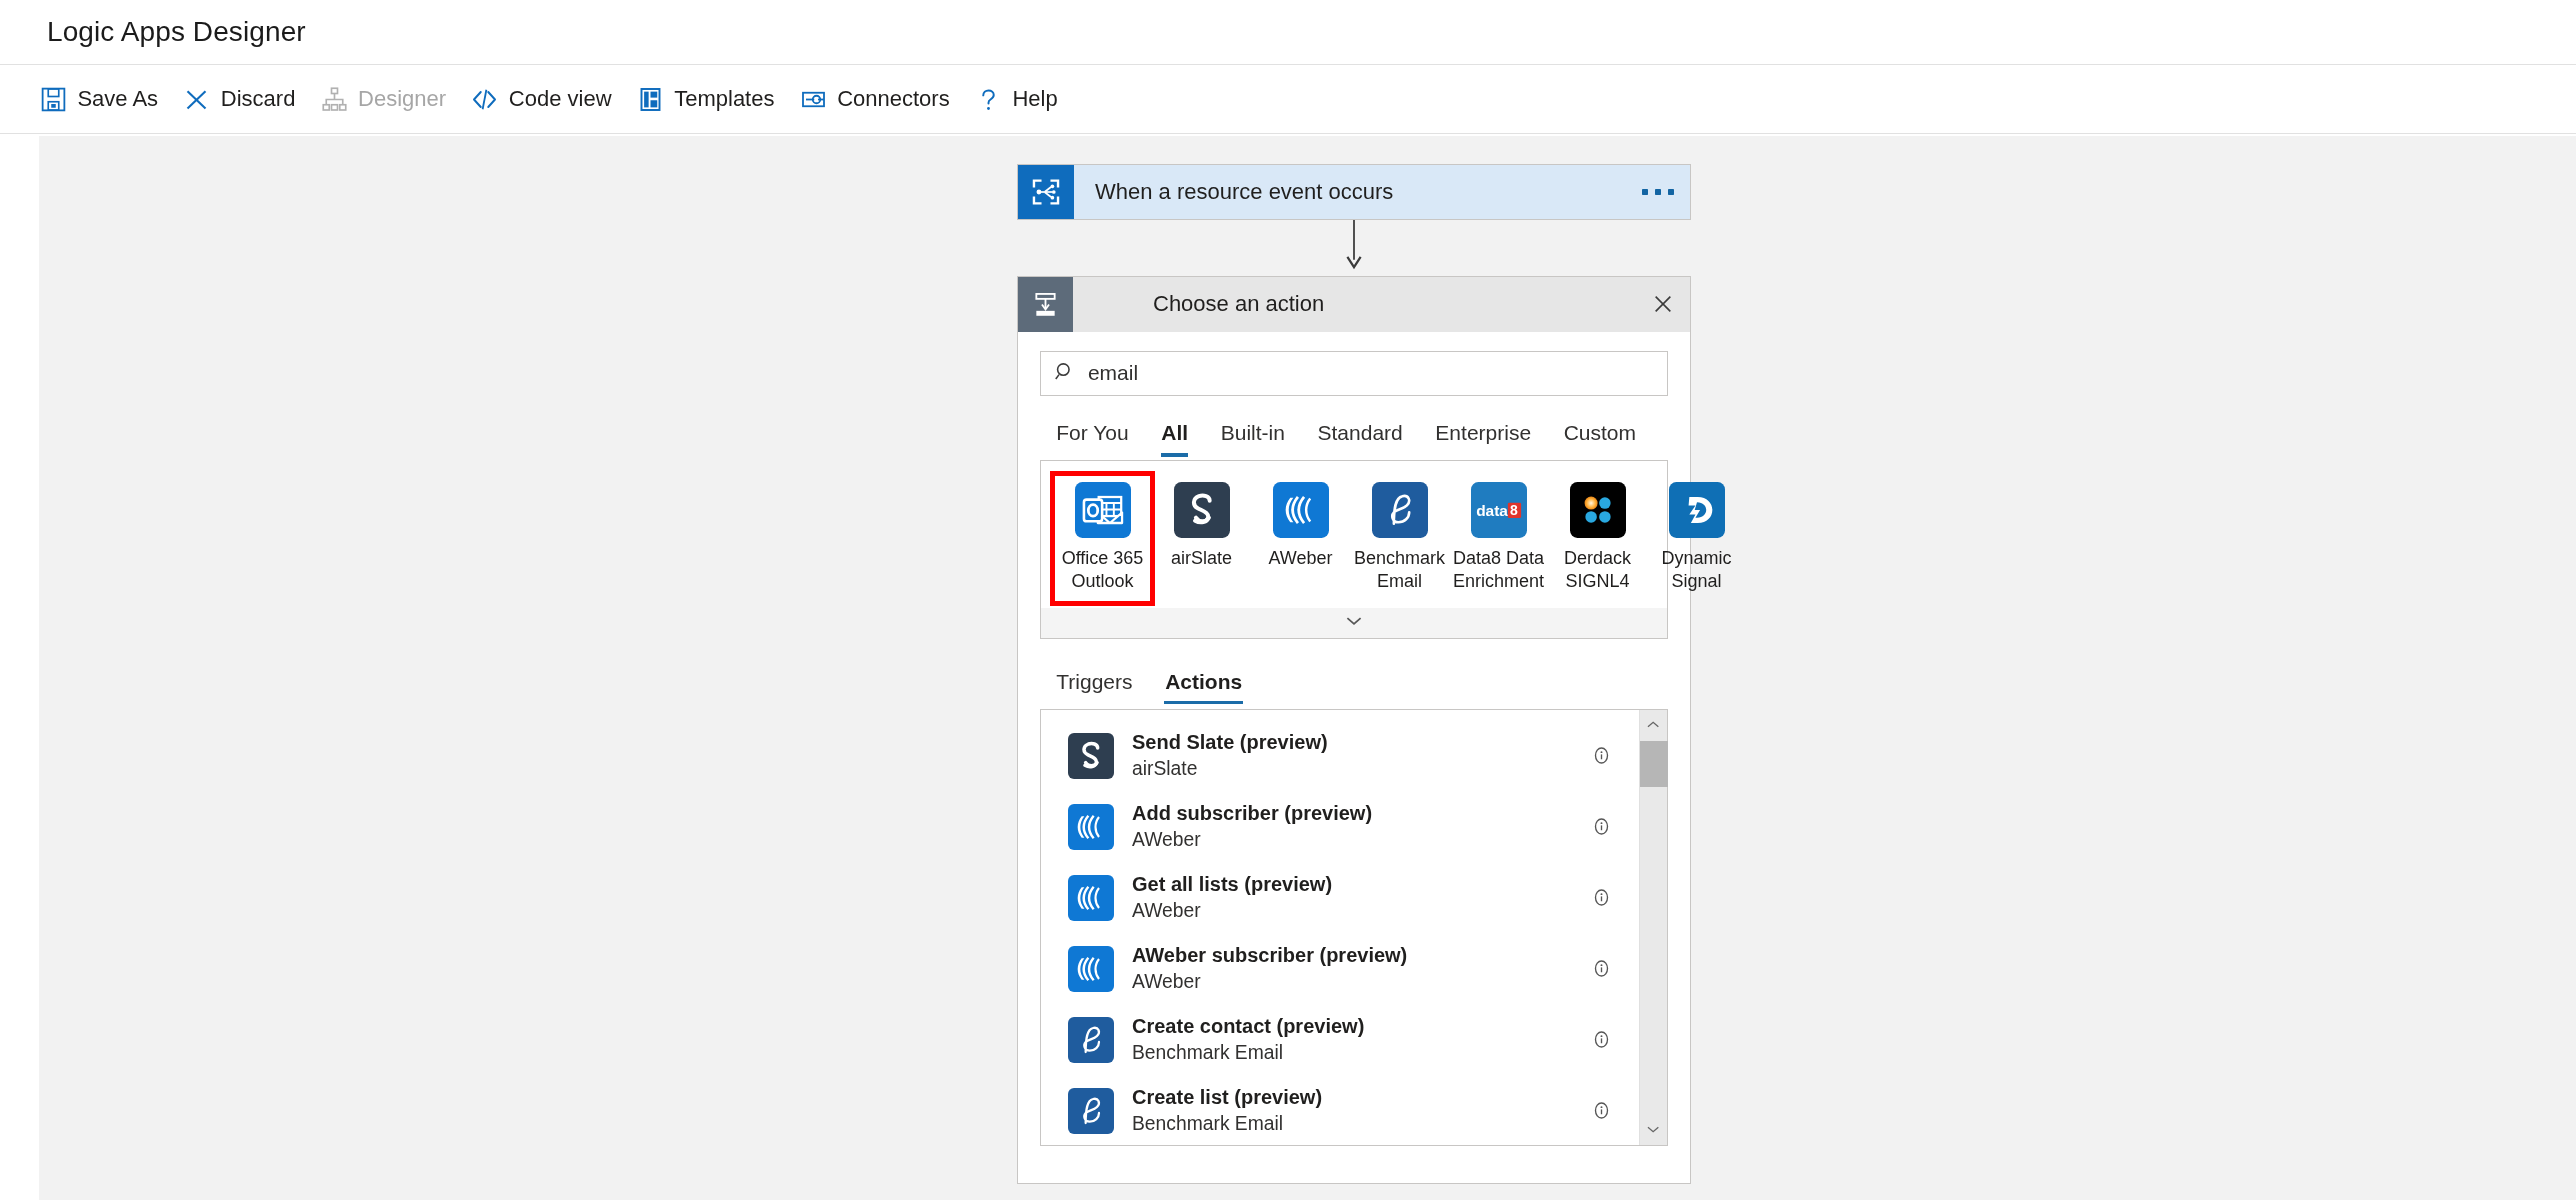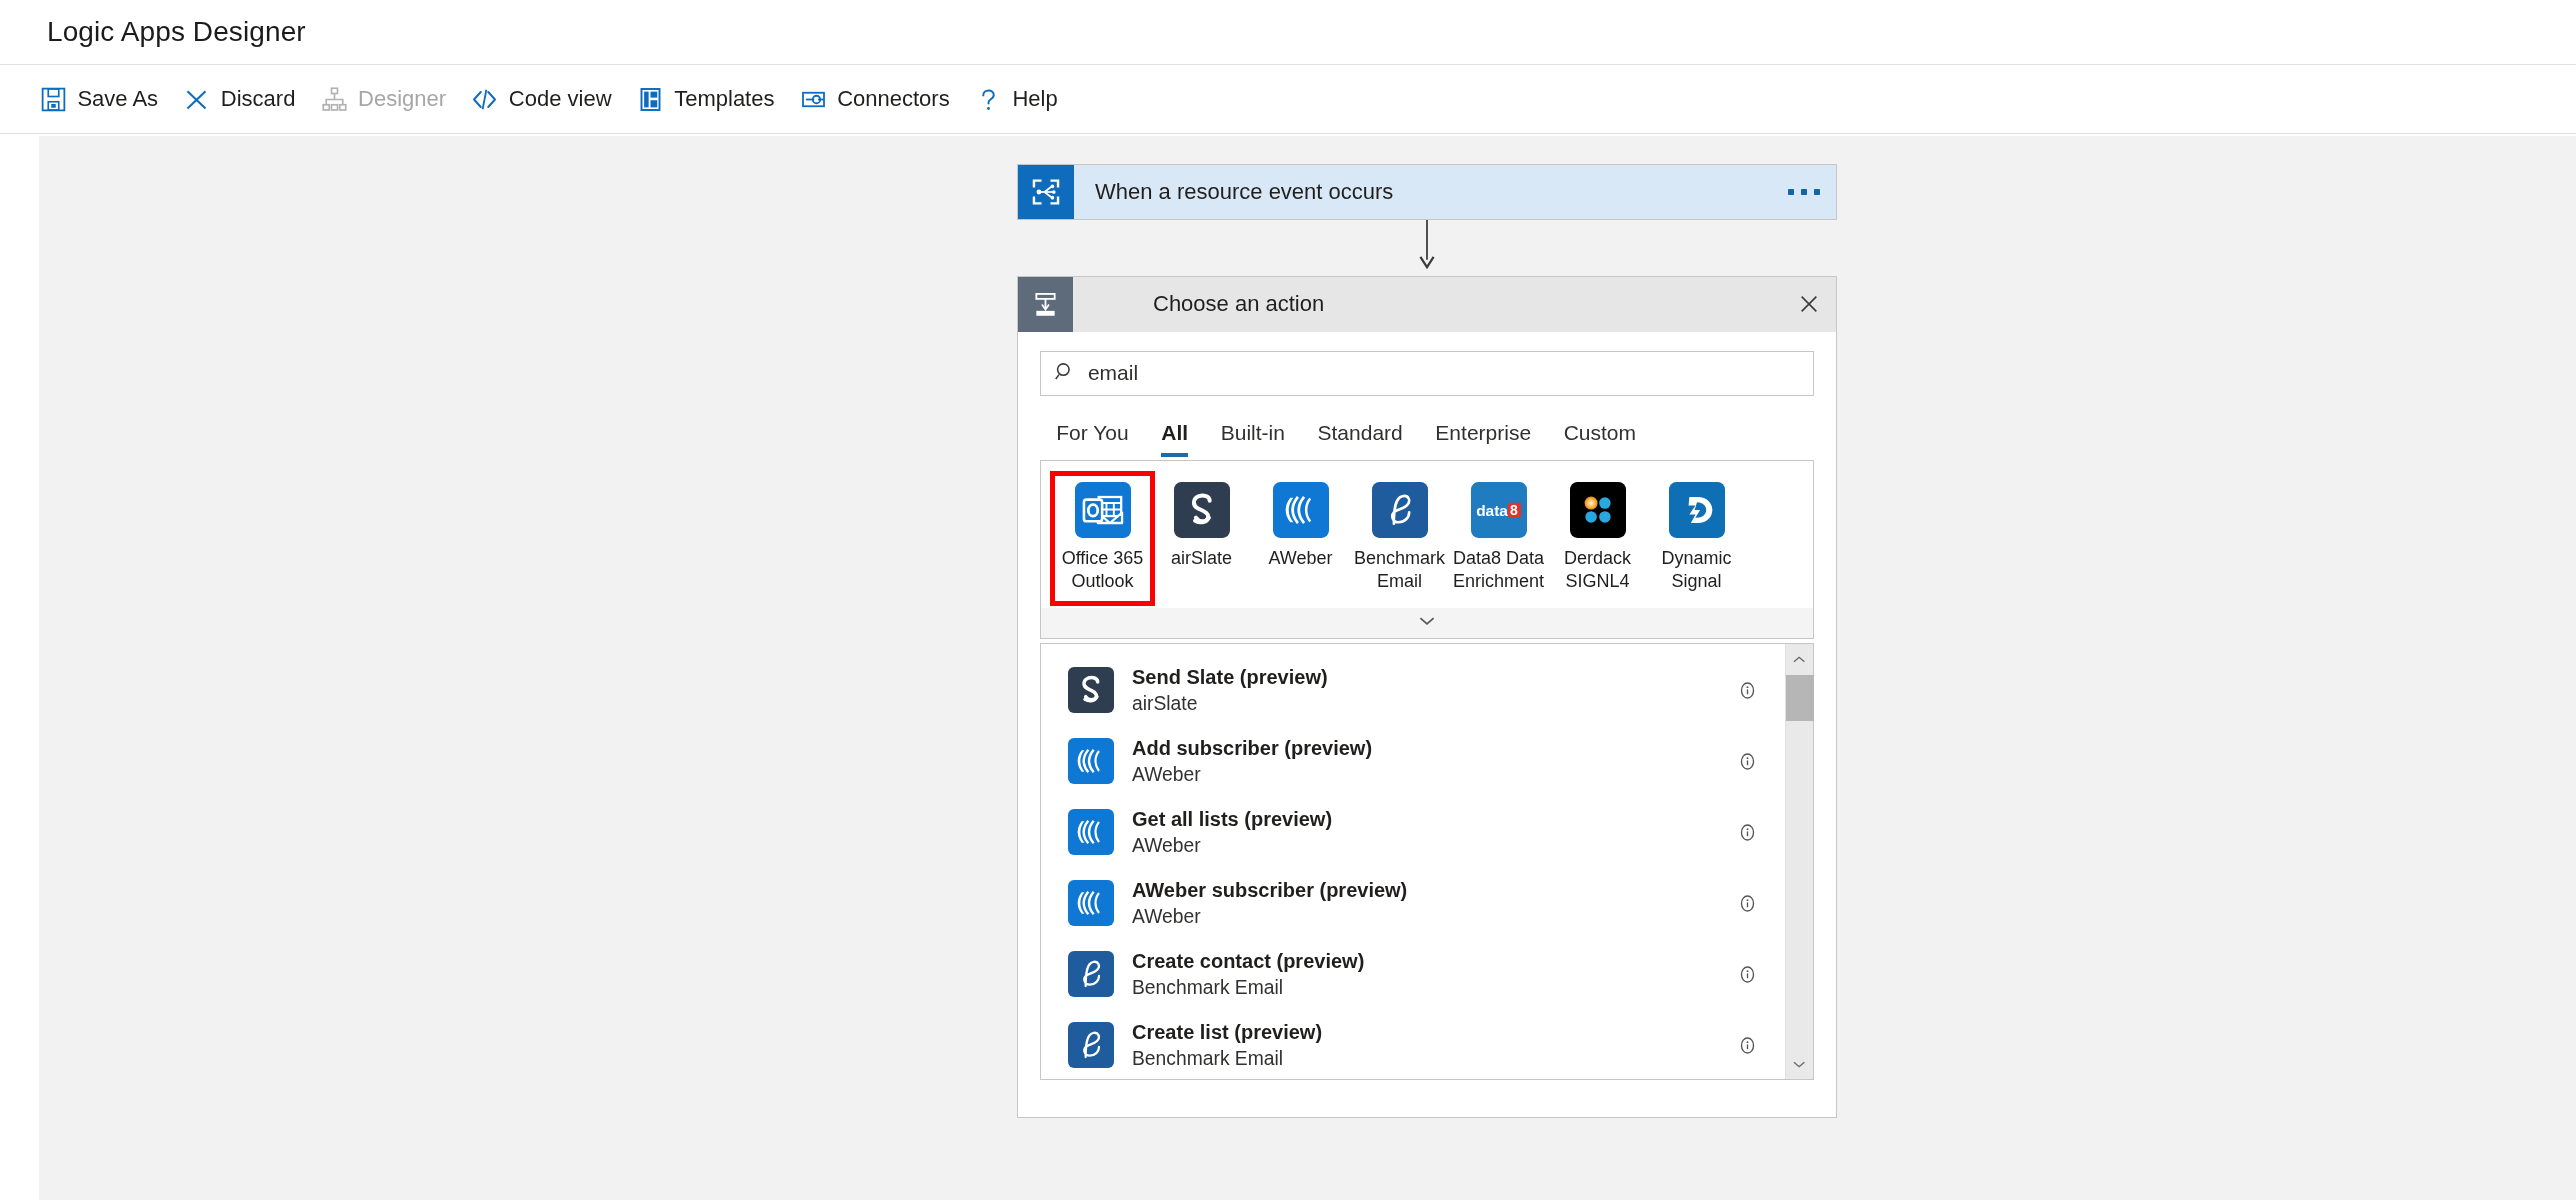--- a/index.html
+++ b/index.html
@@ -49,21 +49,21 @@
     width: 2537px; height: 1065px;
     background: #f2f2f2;
     overflow: hidden;
   }
 
   
   .flow {
     position: absolute;
     left: 978px;
     top: 27.5px;
-    width: 820px;
+    width: 674px;
   }
 
   
   .trigger-card {
     display: flex; align-items: stretch;
     height: 56px;
     background: #d9e8f7;
     border: 0.7px solid #c8c6c4;
     cursor: pointer;
   }
@@ -536,20 +536,24 @@
         </div>
 
         <div class="expander">
           <span>
             <svg viewBox="0 0 30 16" width="22" height="12">
                 <polyline points="6,4 15,12 24,4" fill="none" stroke="#575757" stroke-width="2.4"></polyline>
               </svg>
           </span>
         </div>
 
+        <div class="ta-tabs">
+          <div class="tatab">Triggers</div>
+          <div class="tatab active">Actions</div>
+        </div>
 
         <div class="results-wrap">
           <div class="results">
 
             <div class="res-row">
               <div class="res-ico" style="background:#2e3e50">
                 <svg viewBox="0 0 60 60" width="40" height="40">
                   <path d="M40 18 C40 12 32 10 26 12 C18 15 17 24 25 28 C33 32 39 34 38 40 C37 46 28 48 21 44" fill="none" stroke="#ffffff" stroke-width="5.2" stroke-linecap="round"></path>
                   <path d="M22 40 A10 10 0 0 0 39 40" fill="none" stroke="#ffffff" stroke-width="5.2" stroke-linecap="round"></path>
                 </svg>

